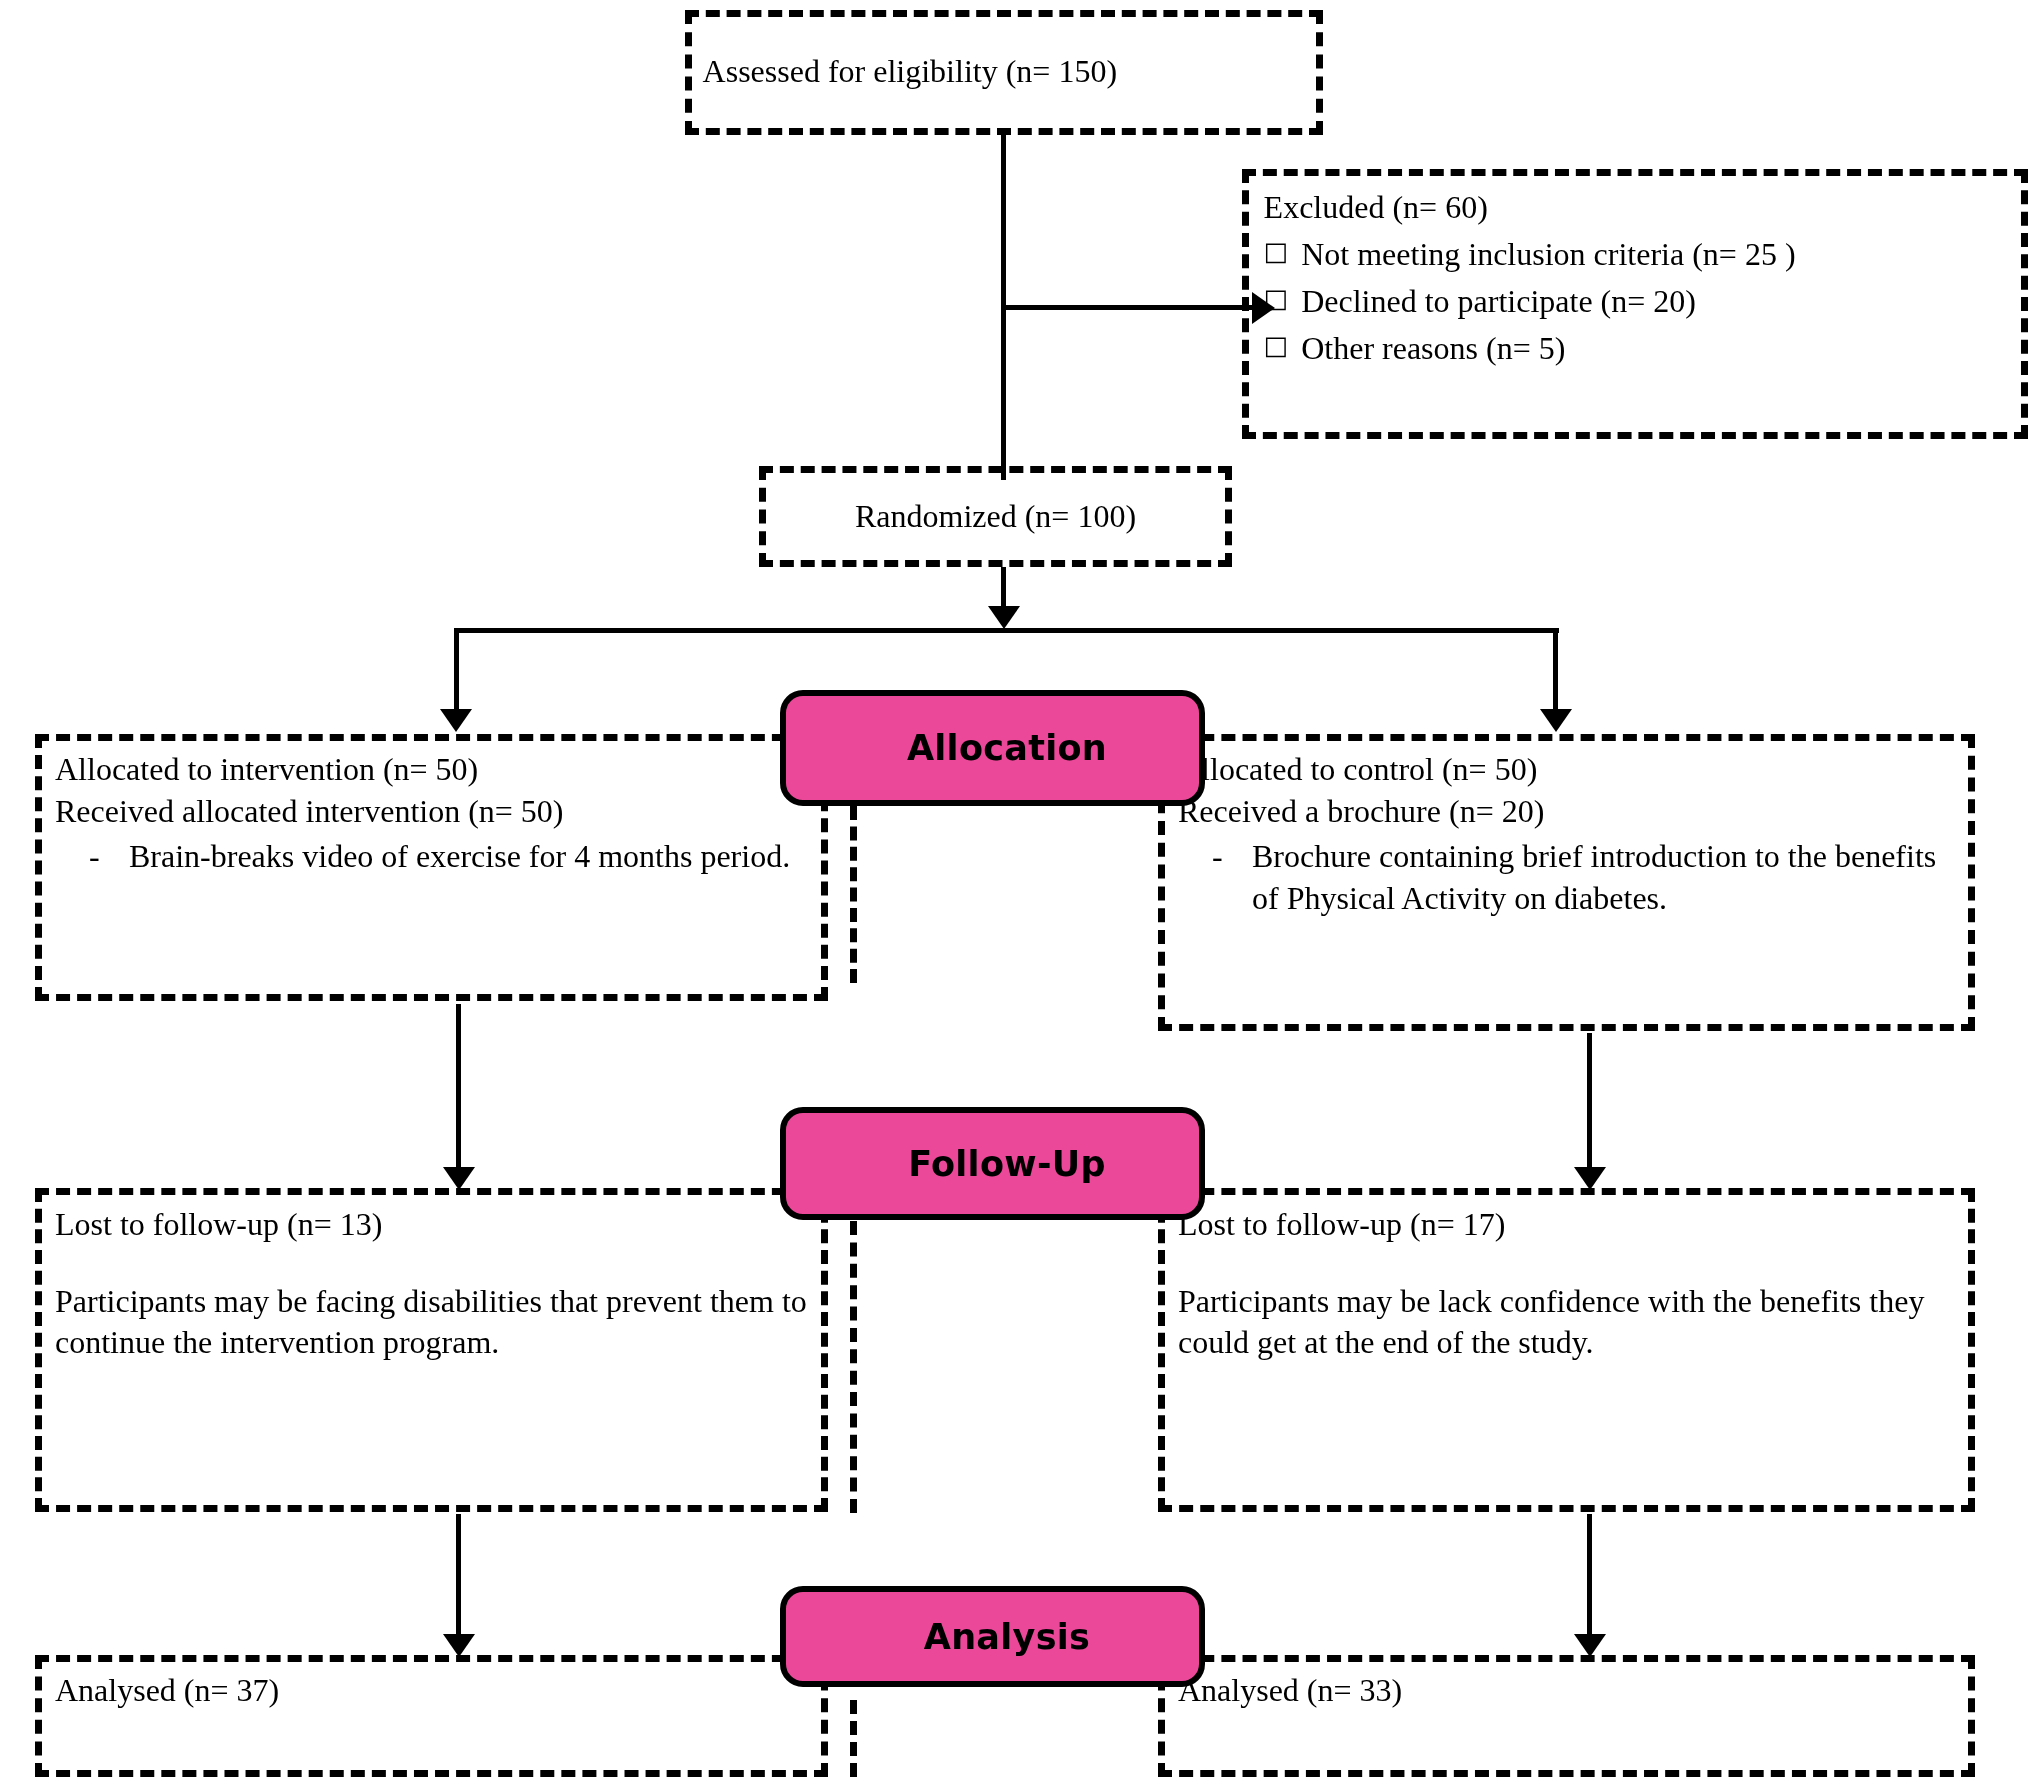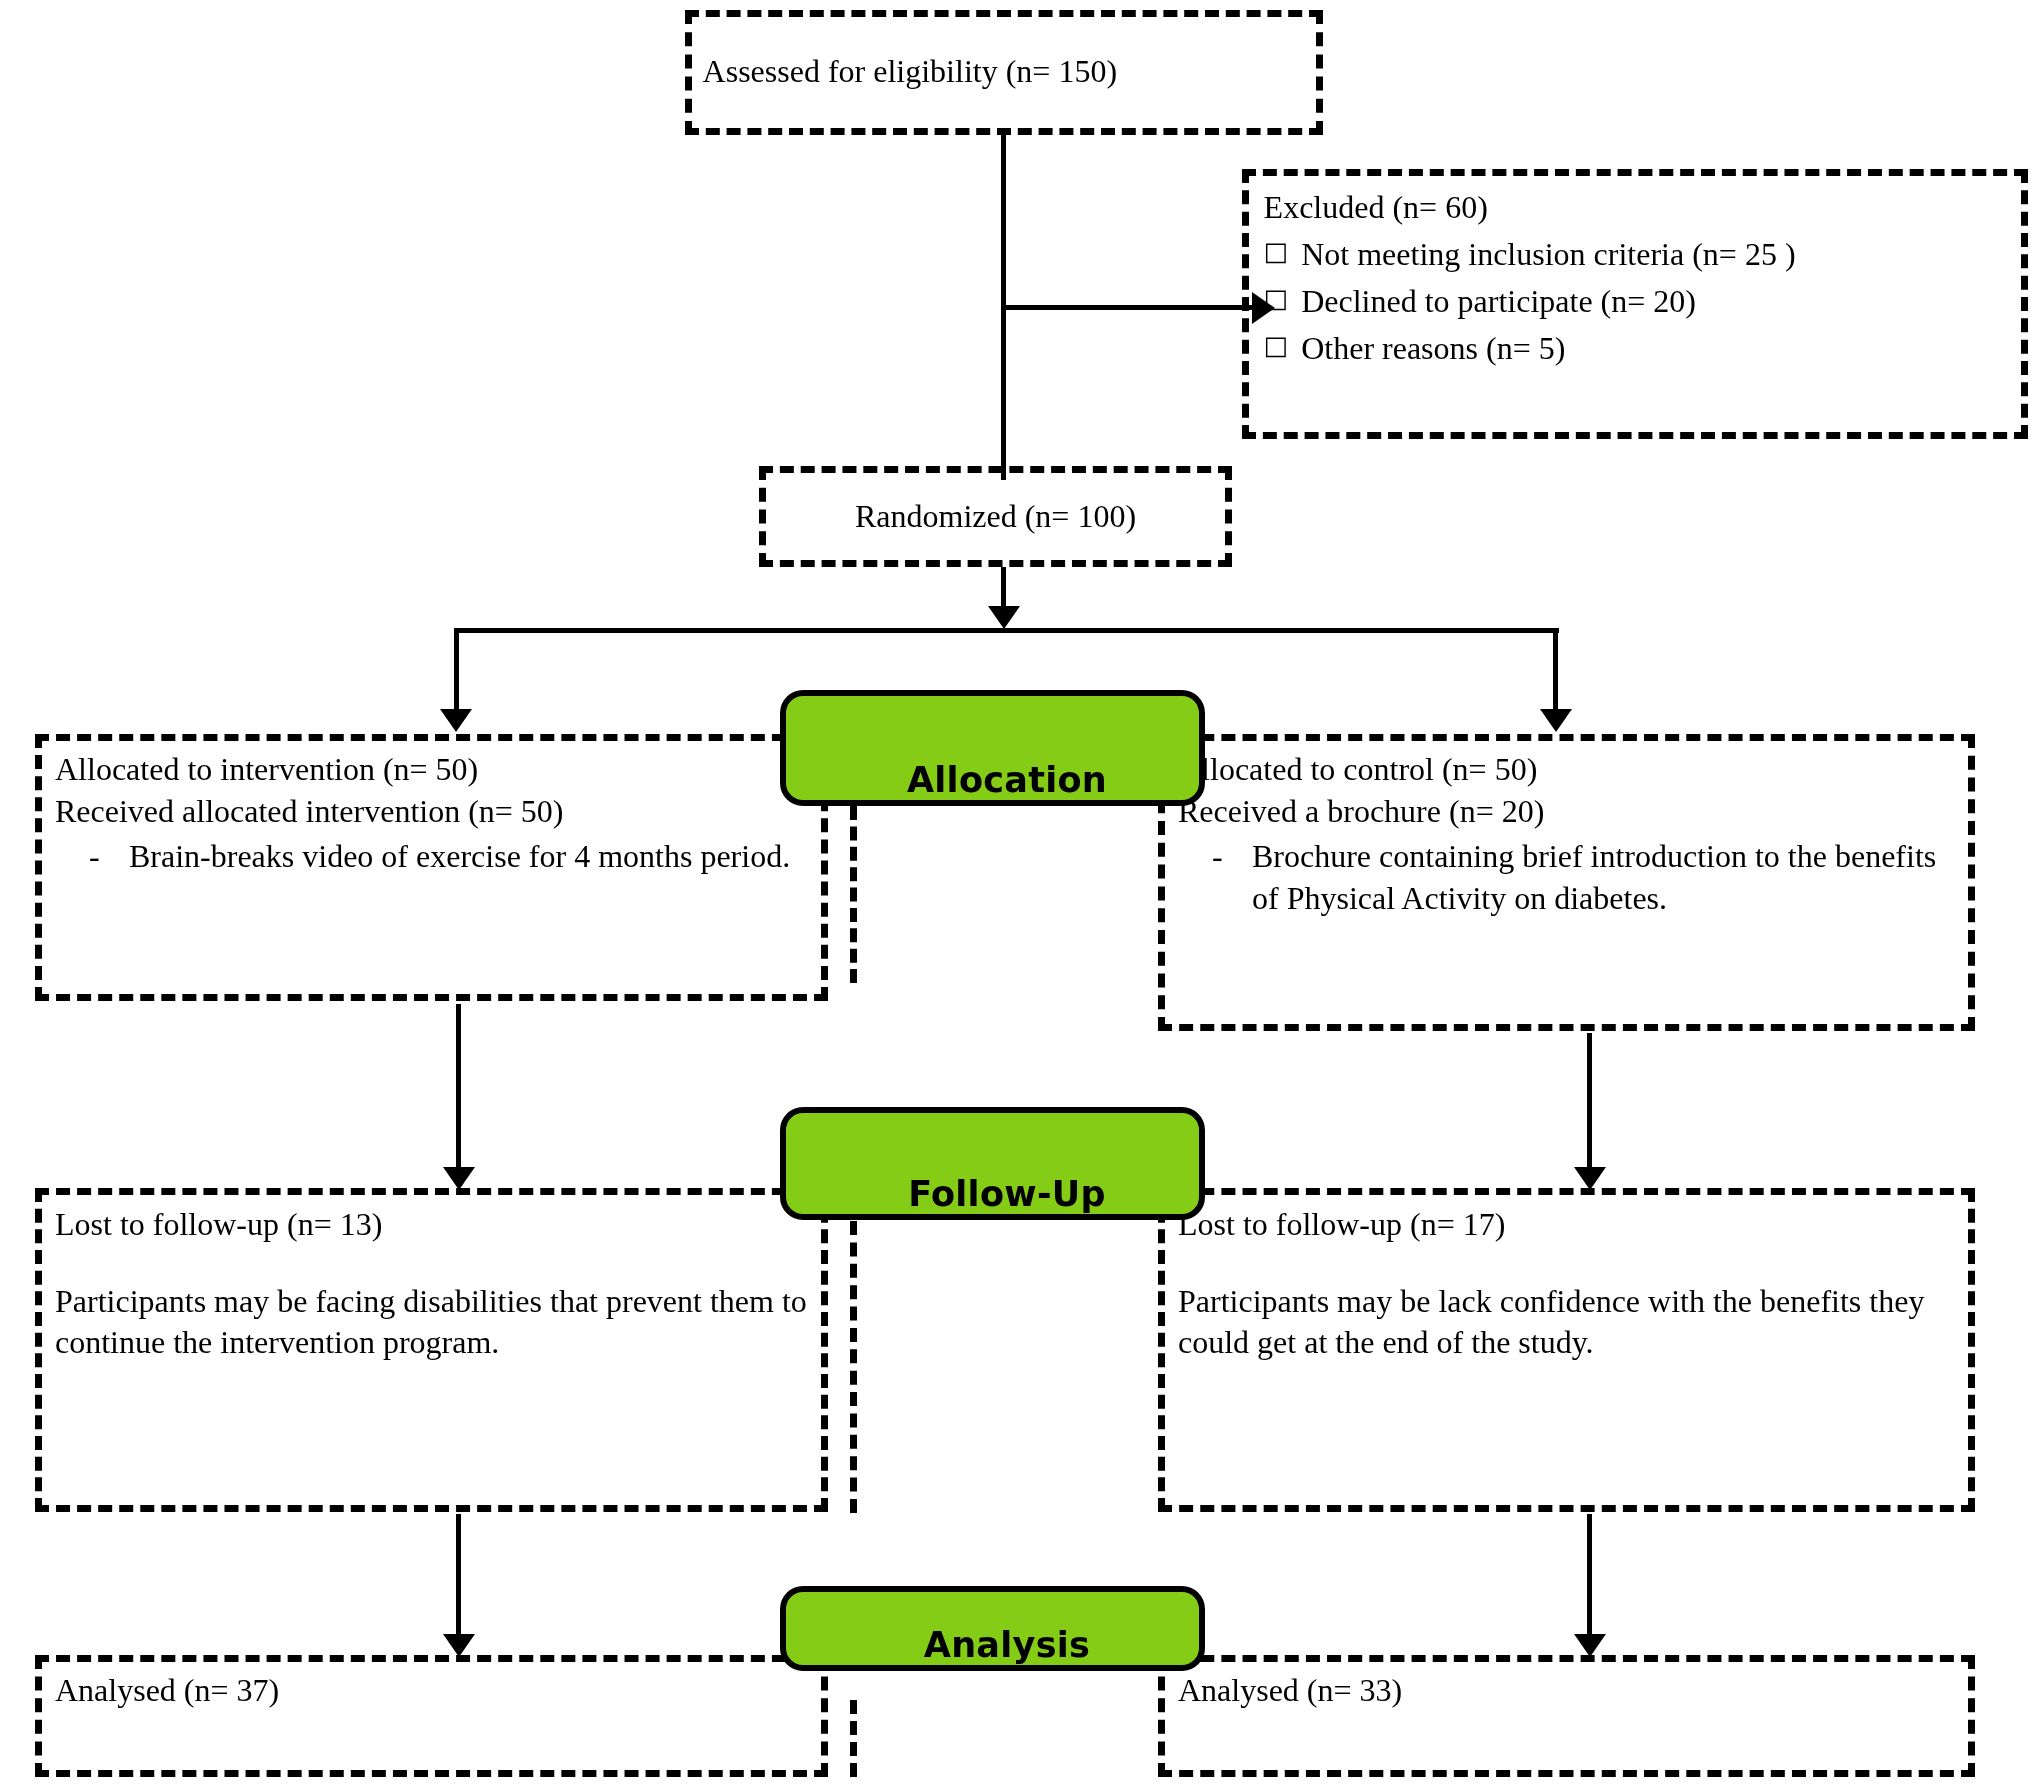--- a/index.html
+++ b/index.html
@@ -69,23 +69,23 @@
     box-sizing: border-box;
   }
   .dash-body { flex: 1 1 auto; }
 
   
   .stage {
     position: absolute;
     box-sizing: border-box;
     border: 6px solid #000000;
     border-radius: 23px;
-    background: #84cc16;
+    background: #ec4899;
     display: flex;
-    align-items: flex-end;
+    align-items: center;
     justify-content: center;
     z-index: 5;
     padding-left: 29px;
   }
   .stage-label {
     font-family: "DejaVu Sans", "Liberation Sans", sans-serif;
     font-weight: bold;
     font-size: 35px;
     letter-spacing: 0.3px;
     color: #000;
@@ -219,21 +219,21 @@
   </div>
 
   <div style="position:absolute; left:850px; top:1221px; width:0; height:292px; border-left:7.4px dashed #000;"></div>
 
   <div class="vline" style="left:456px; top:1514px; height:135px;"></div>
   <div class="arrow-down" style="left:443px; top:1634px;"></div>
 
   <div class="vline" style="left:1587px; top:1514px; height:135px;"></div>
   <div class="arrow-down" style="left:1574px; top:1634px;"></div>
 
-  <div class="stage" style="left:780px; top:1586px; width:425px; height:85px;">
+  <div class="stage" style="left:780px; top:1586px; width:425px; height:101px;">
     <span class="stage-label">Analysis</span>
   </div>
 
   <div class="dbox" style="left:35px; top:1655px; width:793px; height:122px;"></div>
   <div class="dbox-inner" style="left:35px; top:1655px; width:793px; height:122px; padding:15px 20px;">
     <div class="txt">Analysed (n= 37)</div>
   </div>
 
   <div class="dbox" style="left:1158px; top:1655px; width:817px; height:122px;"></div>
   <div class="dbox-inner" style="left:1158px; top:1655px; width:817px; height:122px; padding:15px 20px;">

